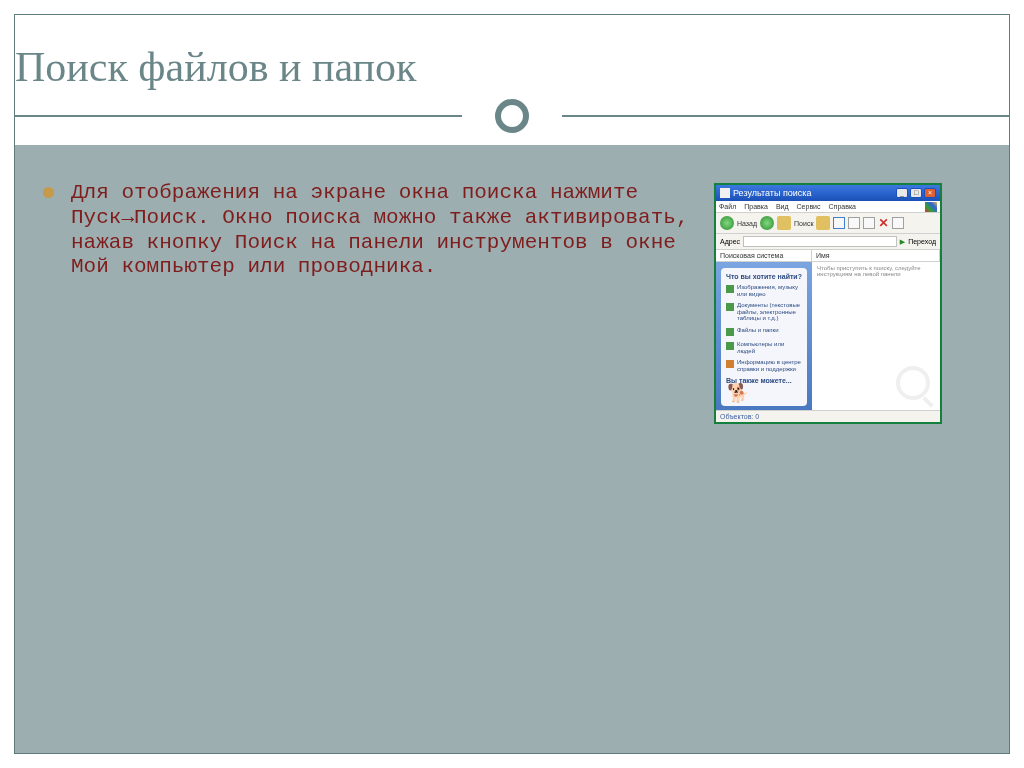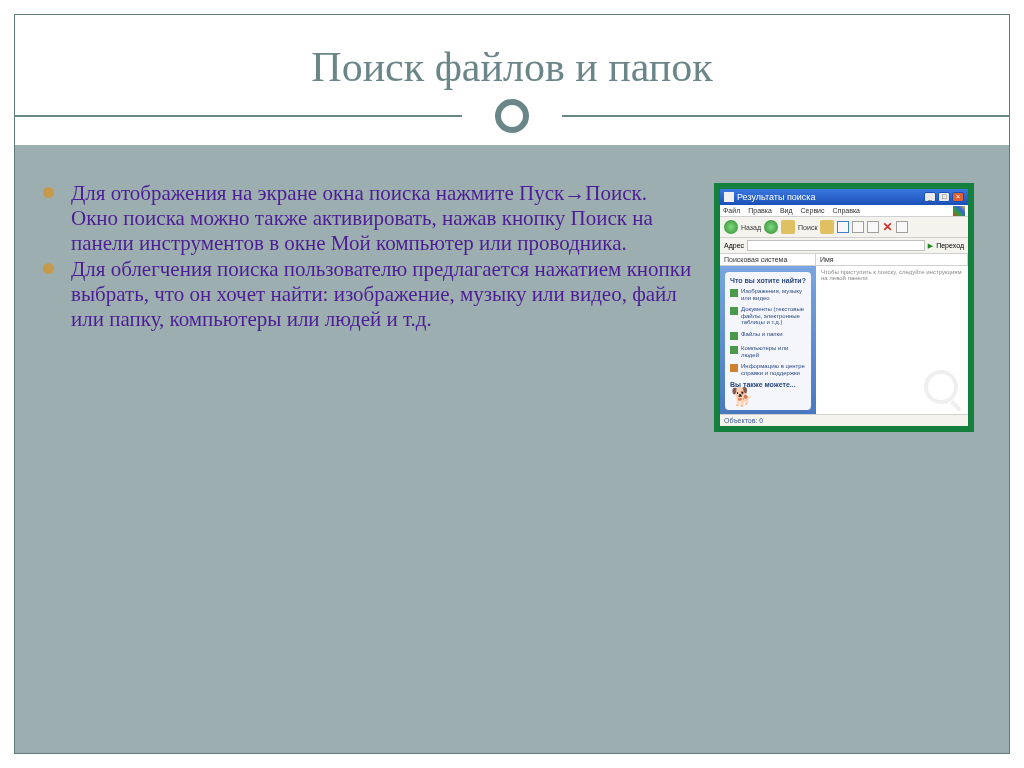--- a/index.html
+++ b/index.html
@@ -12,21 +12,21 @@
   }
   .slide {
     position: absolute;
     top: 14px;
     left: 14px;
     right: 14px;
     bottom: 14px;
     border: 1px solid #5f7b7d;
   }
   .title-wrap {
-    text-align: center;
+    text-align: left;
     padding: 28px 0 4px 0;
   }
   .title {
     font-size: 42px;
     color: #6b8688;
     font-weight: 400;
   }
   .ornament {
     position: relative;
     height: 40px;
@@ -61,43 +61,44 @@
   }
   .content {
     padding: 36px 30px 20px 52px;
     display: flex;
     gap: 20px;
   }
   .text-col { flex: 1; }
   ul { list-style: none; }
   li {
     position: relative;
-    color: #4c1d95;
+    color: #7f1d1d;
     font-size: 21px;
     line-height: 1.18;
     margin-bottom: 2px;
     padding-left: 4px;
+    font-family: Liberation Mono, monospace;
   }
   li::before {
     content: "";
     position: absolute;
     left: -24px;
     top: 6px;
     width: 11px;
     height: 11px;
     border-radius: 50%;
     background: #c59a4b;
   }
   .img-col {
     width: 265px;
     padding-top: 2px;
   }
   .xp-window {
-    width: 260px;
-    border: 6px solid #15803d;
+    width: 228px;
+    border: 2px solid #15803d;
     background: #fff;
     font-family: Tahoma, Arial, sans-serif;
     font-size: 8px;
     line-height: 1;
   }
   .xp-titlebar {
     background: linear-gradient(#3a78e0, #1a50b8);
     color: #fff;
     padding: 3px 4px;
     display: flex;
@@ -280,21 +281,20 @@
       <div class="circle"></div>
     </div>
   </div>
 
   <div class="body-area">
     <div class="content">
 
       <div class="text-col">
         <ul>
           <li>Для отображения на экране окна поиска нажмите Пуск→Поиск. Окно поиска можно также активировать, нажав кнопку Поиск на панели инструментов в окне Мой компьютер или проводника.</li>
-          <li>Для облегчения поиска пользователю предлагается нажатием кнопки выбрать, что он хочет найти: изображение, музыку или видео, файл или папку, компьютеры или людей и т.д.</li>
         </ul>
       </div>
 
       <div class="img-col">
         <div class="xp-window">
           <div class="xp-titlebar">
             <span class="icon"></span>
             <span class="t">Результаты поиска</span>
             <span class="xp-btns">
               <span>_</span>

